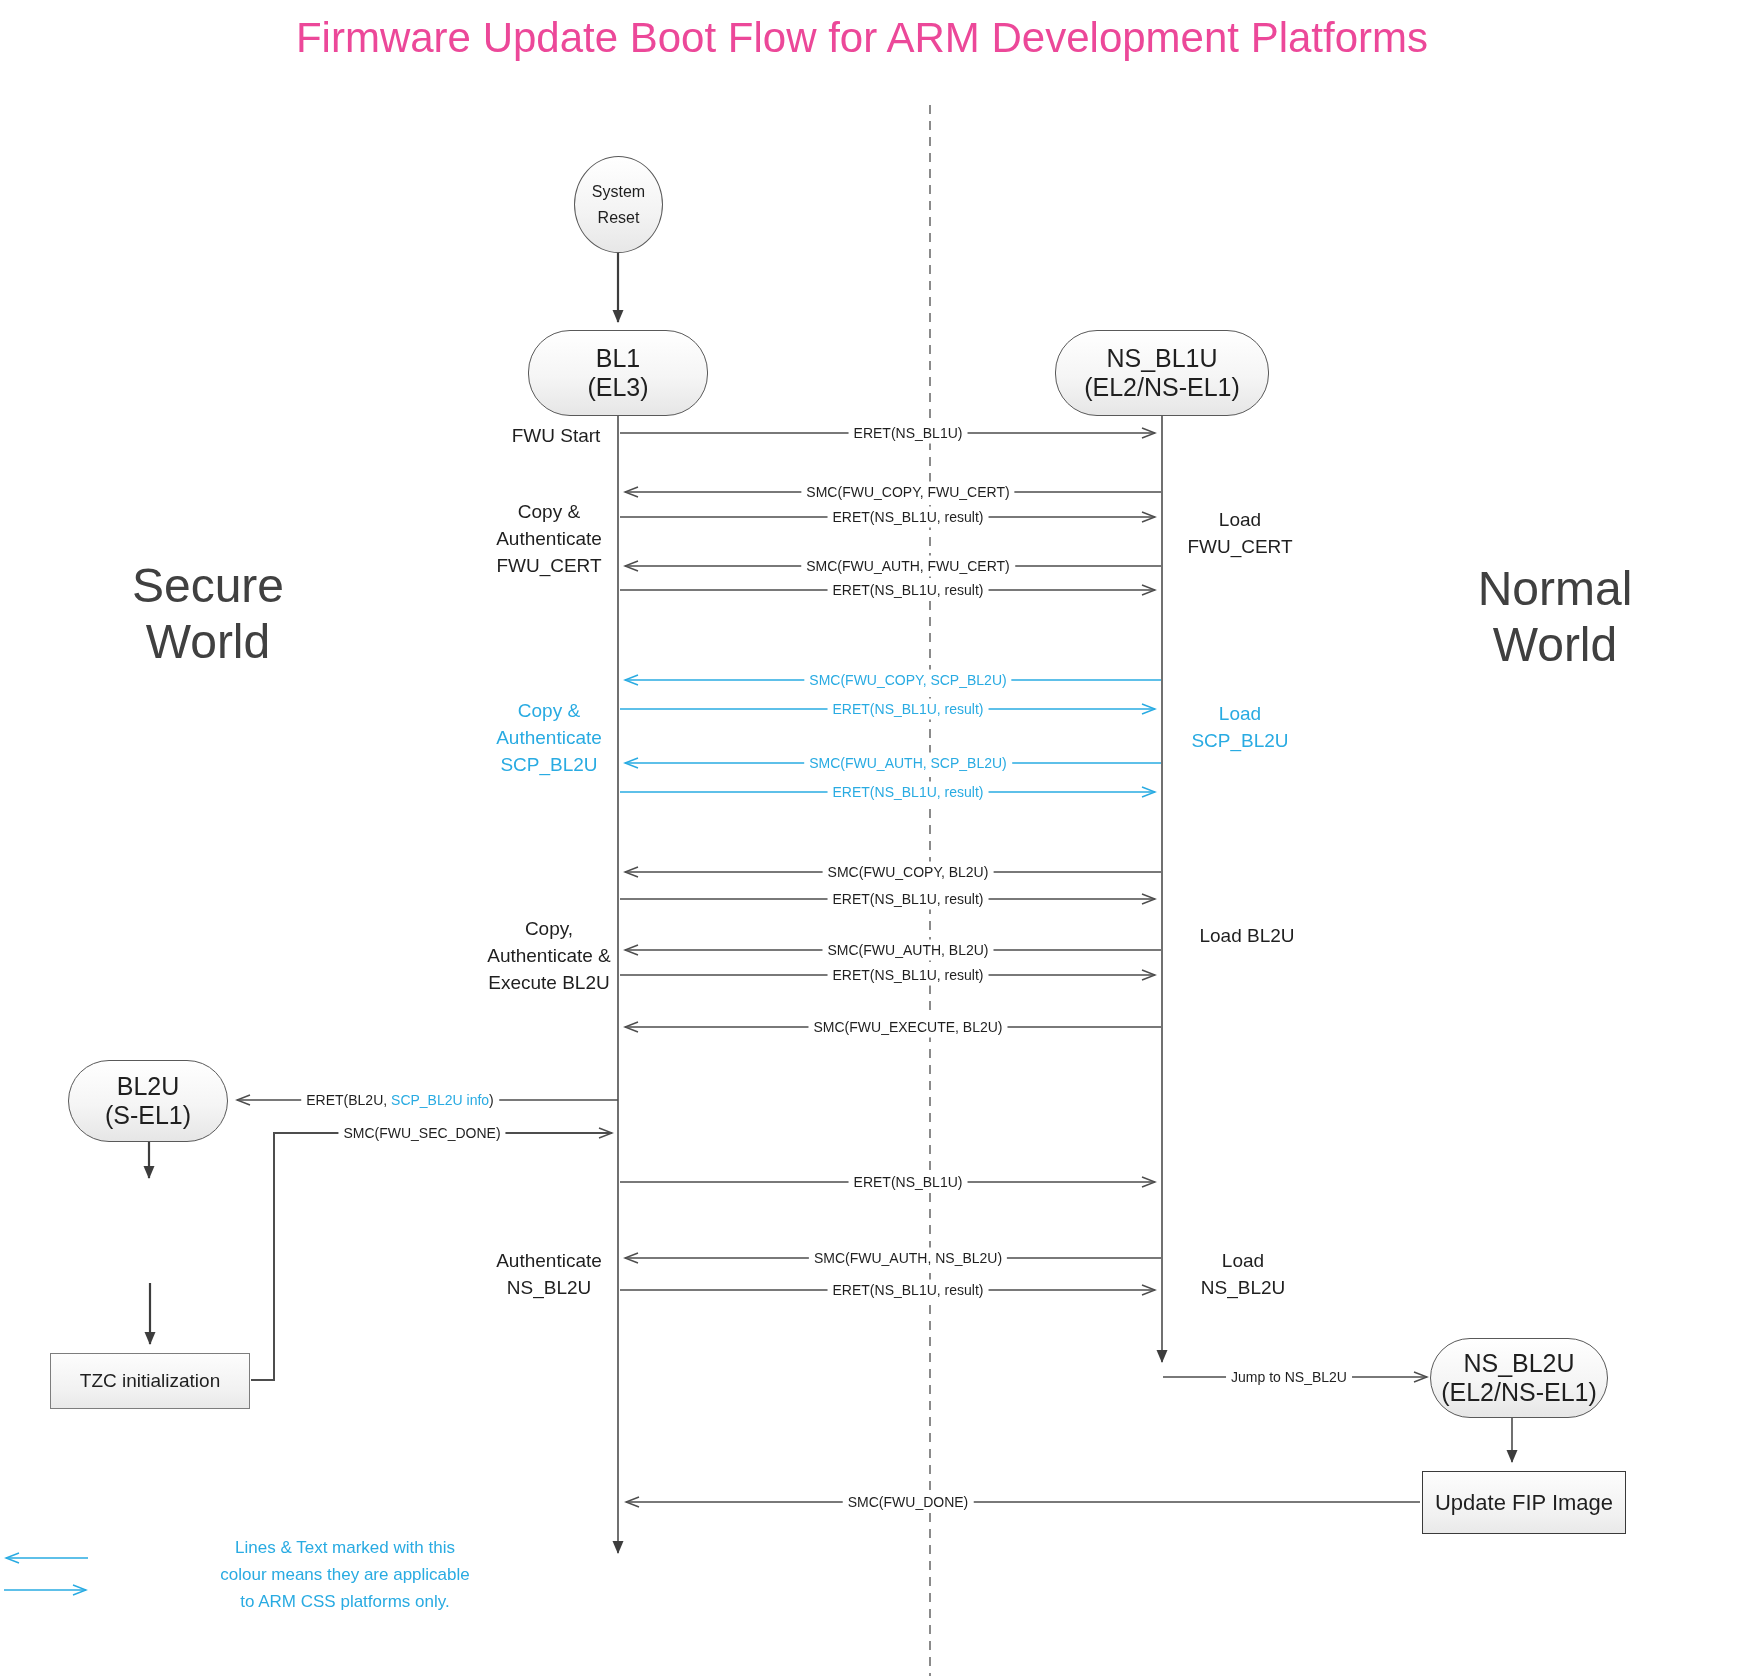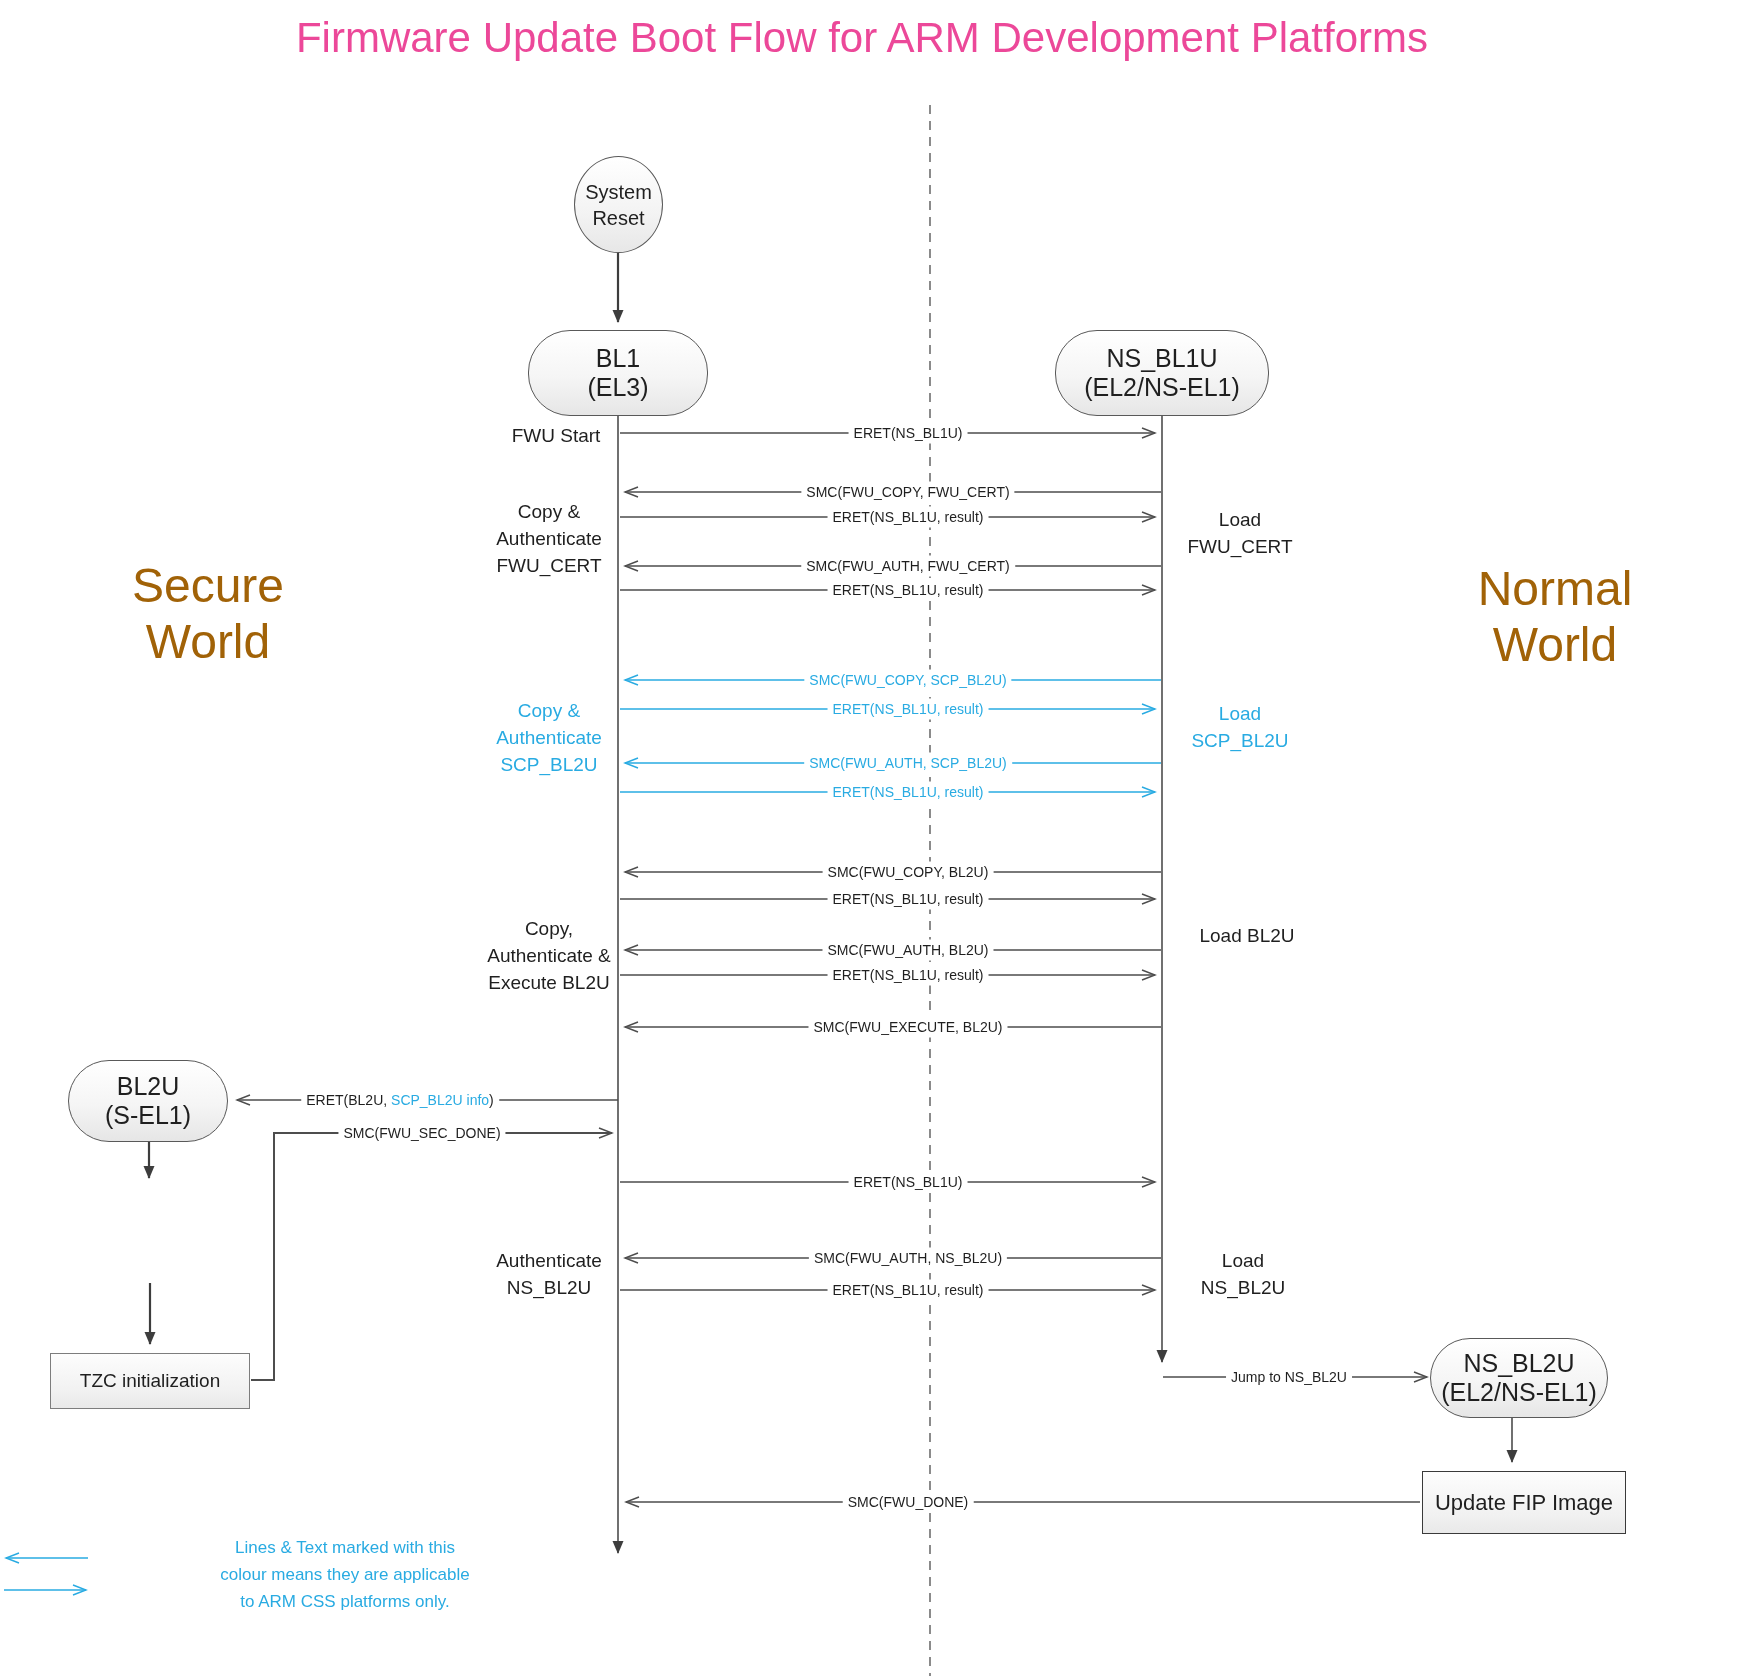--- a/index.html
+++ b/index.html
@@ -4,32 +4,32 @@
 <style>
   html,body{margin:0;padding:0;background:#ffffff;}
   .canvas{
     position:relative;width:1749px;height:1676px;background:#ffffff;
     font-family:"Liberation Sans",sans-serif;color:#1f1f1f;overflow:hidden;
   }
   .layer{position:absolute;left:0;top:0;width:1749px;height:1676px;}
   .abs{position:absolute;}
   .ctr{transform:translate(-50%,-50%);}
   .title{font-size:42px;white-space:nowrap;color:#ec4899;}
-  .world{font-size:48px;line-height:56px;text-align:center;color:#a16207;}
+  .world{font-size:48px;line-height:56px;text-align:center;color:#404040;}
   .pill{
     border:1.5px solid #595959;border-radius:42px;
     background:linear-gradient(180deg,#ffffff 0%,#f5f5f5 55%,#e6e6e6 100%);
     display:flex;flex-direction:column;align-items:center;justify-content:center;
     font-size:25px;line-height:29px;text-align:center;box-sizing:border-box;
   }
   .ellipse{
     border:1.5px solid #595959;border-radius:50%;
     background:linear-gradient(180deg,#ffffff 0%,#f3f3f3 60%,#e7e7e7 100%);
     display:flex;flex-direction:column;align-items:center;justify-content:center;
-    font-size:20px;line-height:26px;text-align:center;box-sizing:border-box;
+    font-size:16px;line-height:26px;text-align:center;box-sizing:border-box;
   }
   .rectbox{
     border:1px solid #7d7d7d;
     background:linear-gradient(180deg,#fdfdfd 0%,#f1f1f1 70%,#e9e9e9 100%);
     display:flex;flex-direction:column;align-items:center;justify-content:center;
     text-align:center;box-sizing:border-box;
   }
   .msg{
     position:absolute;transform:translate(-50%,-50%);
     background:#ffffff;padding:0 5px;font-size:14px;line-height:21px;white-space:nowrap;

